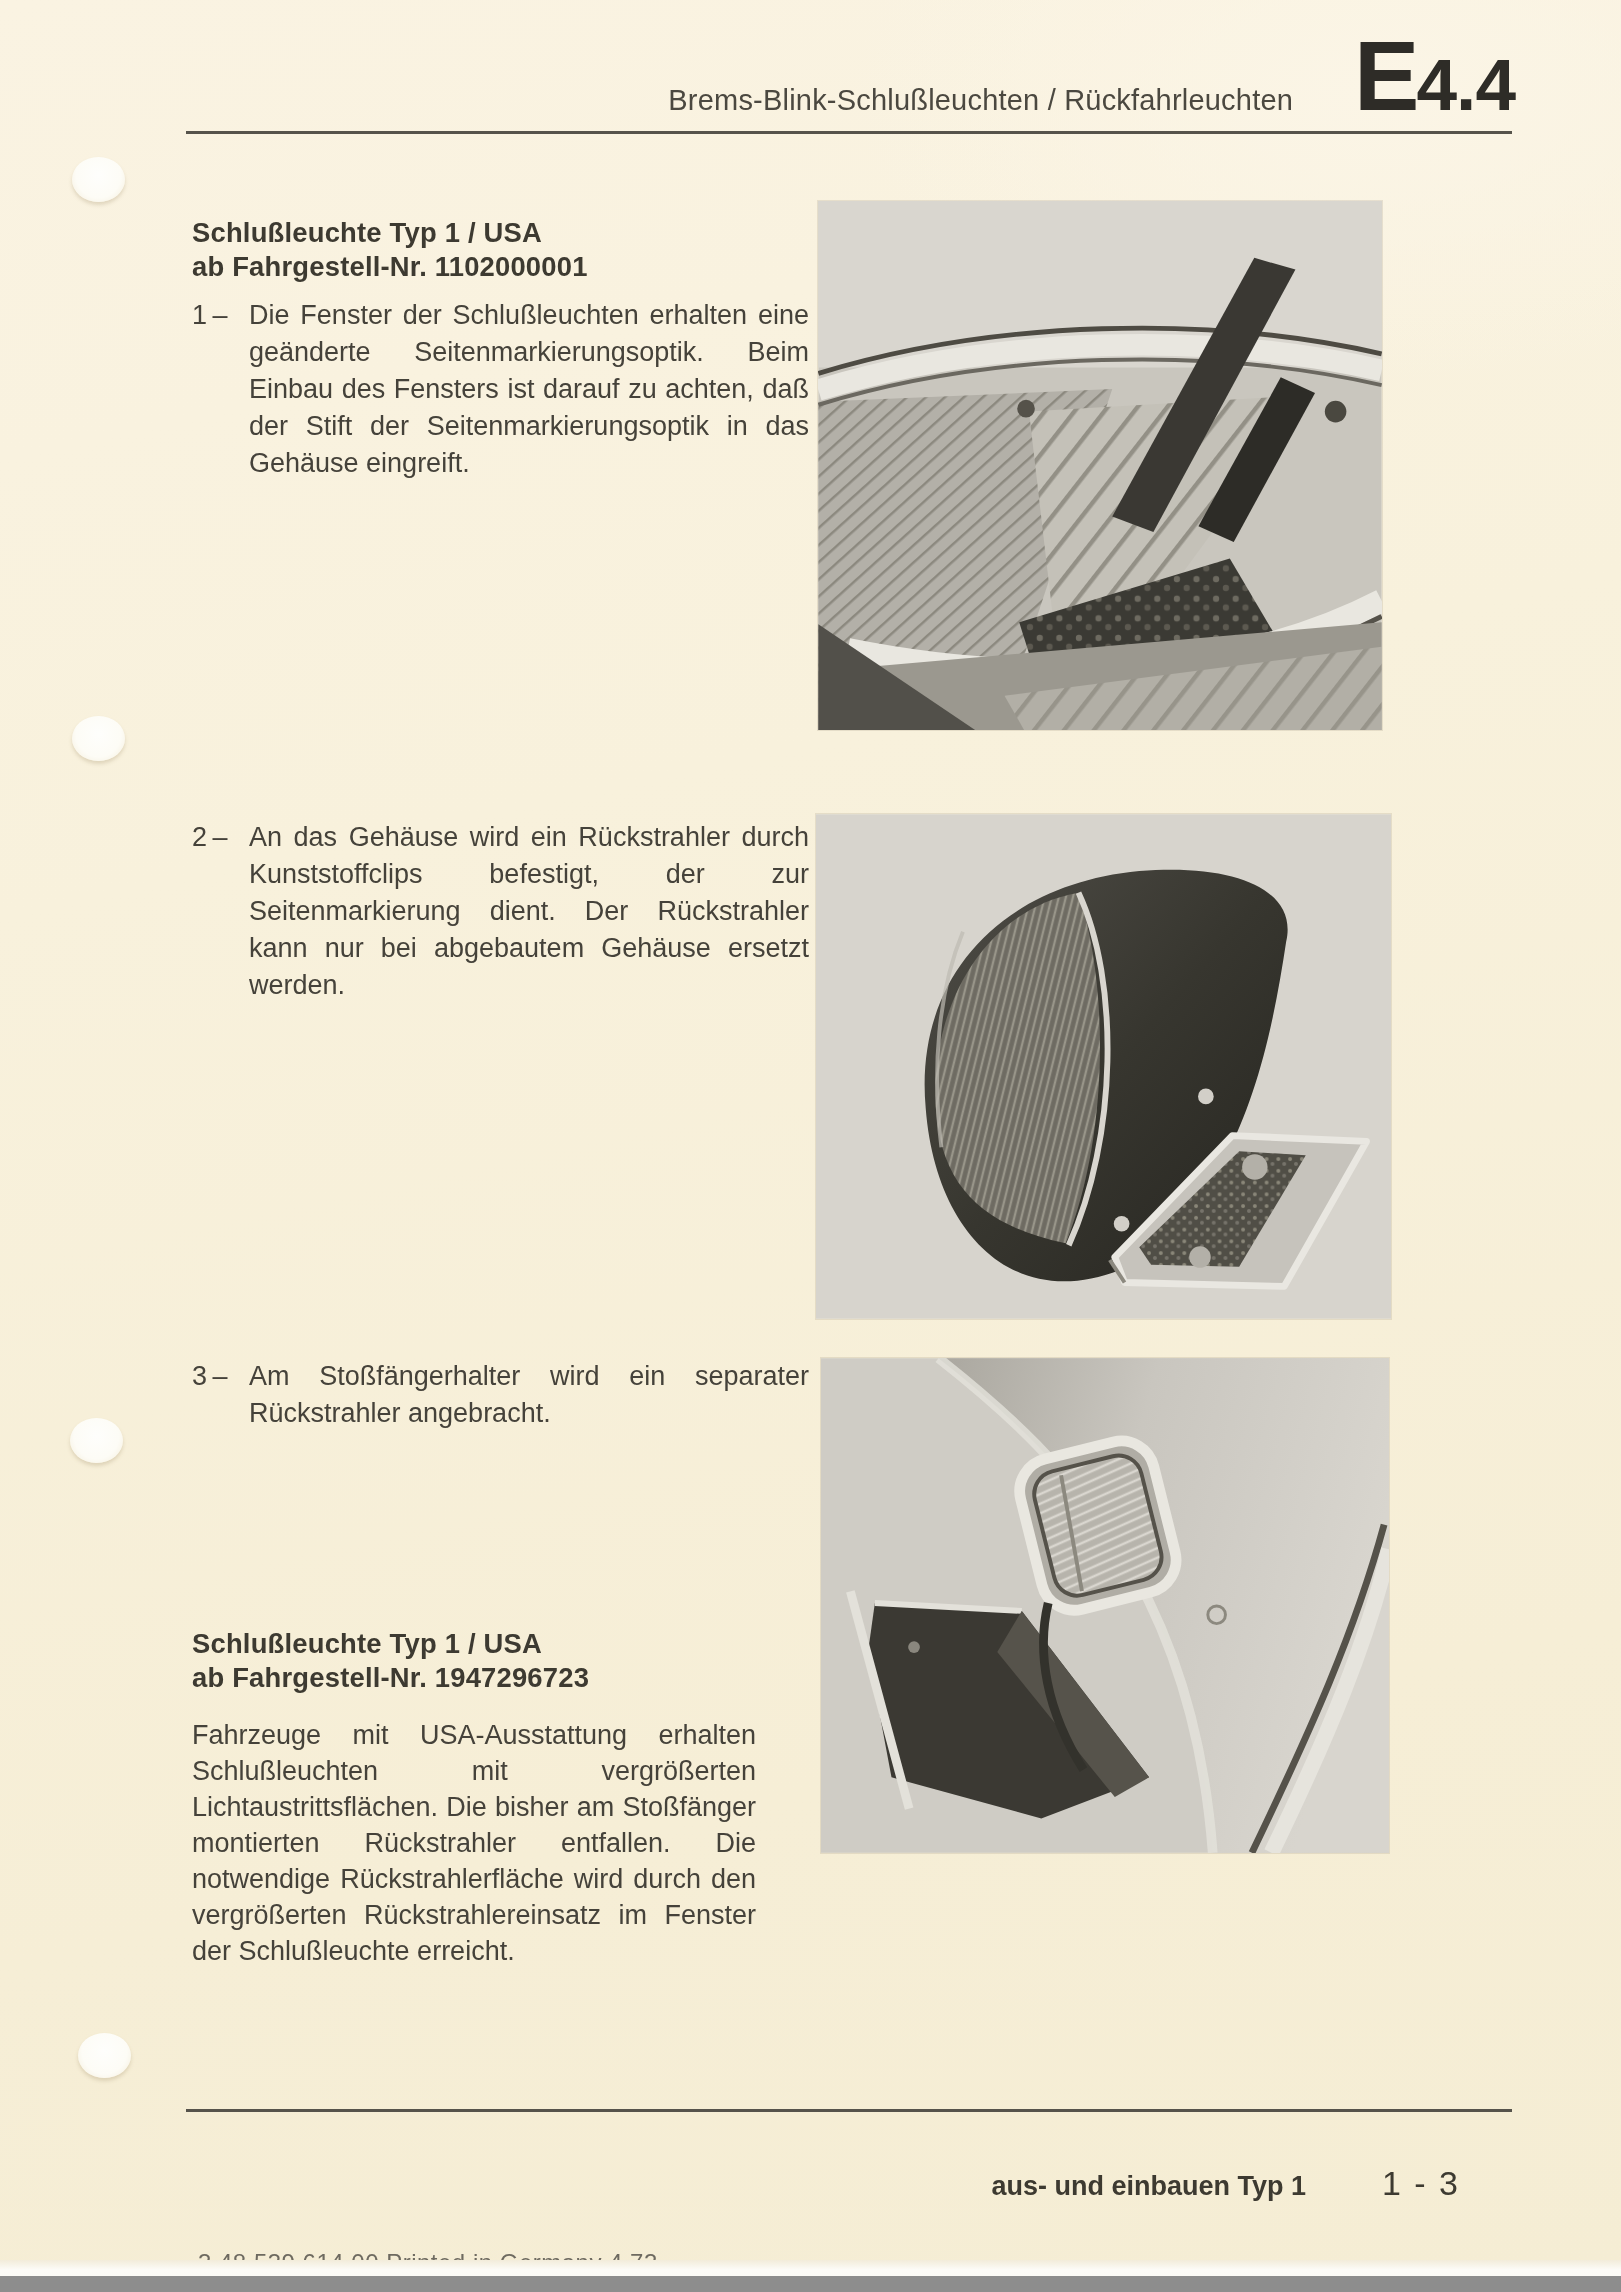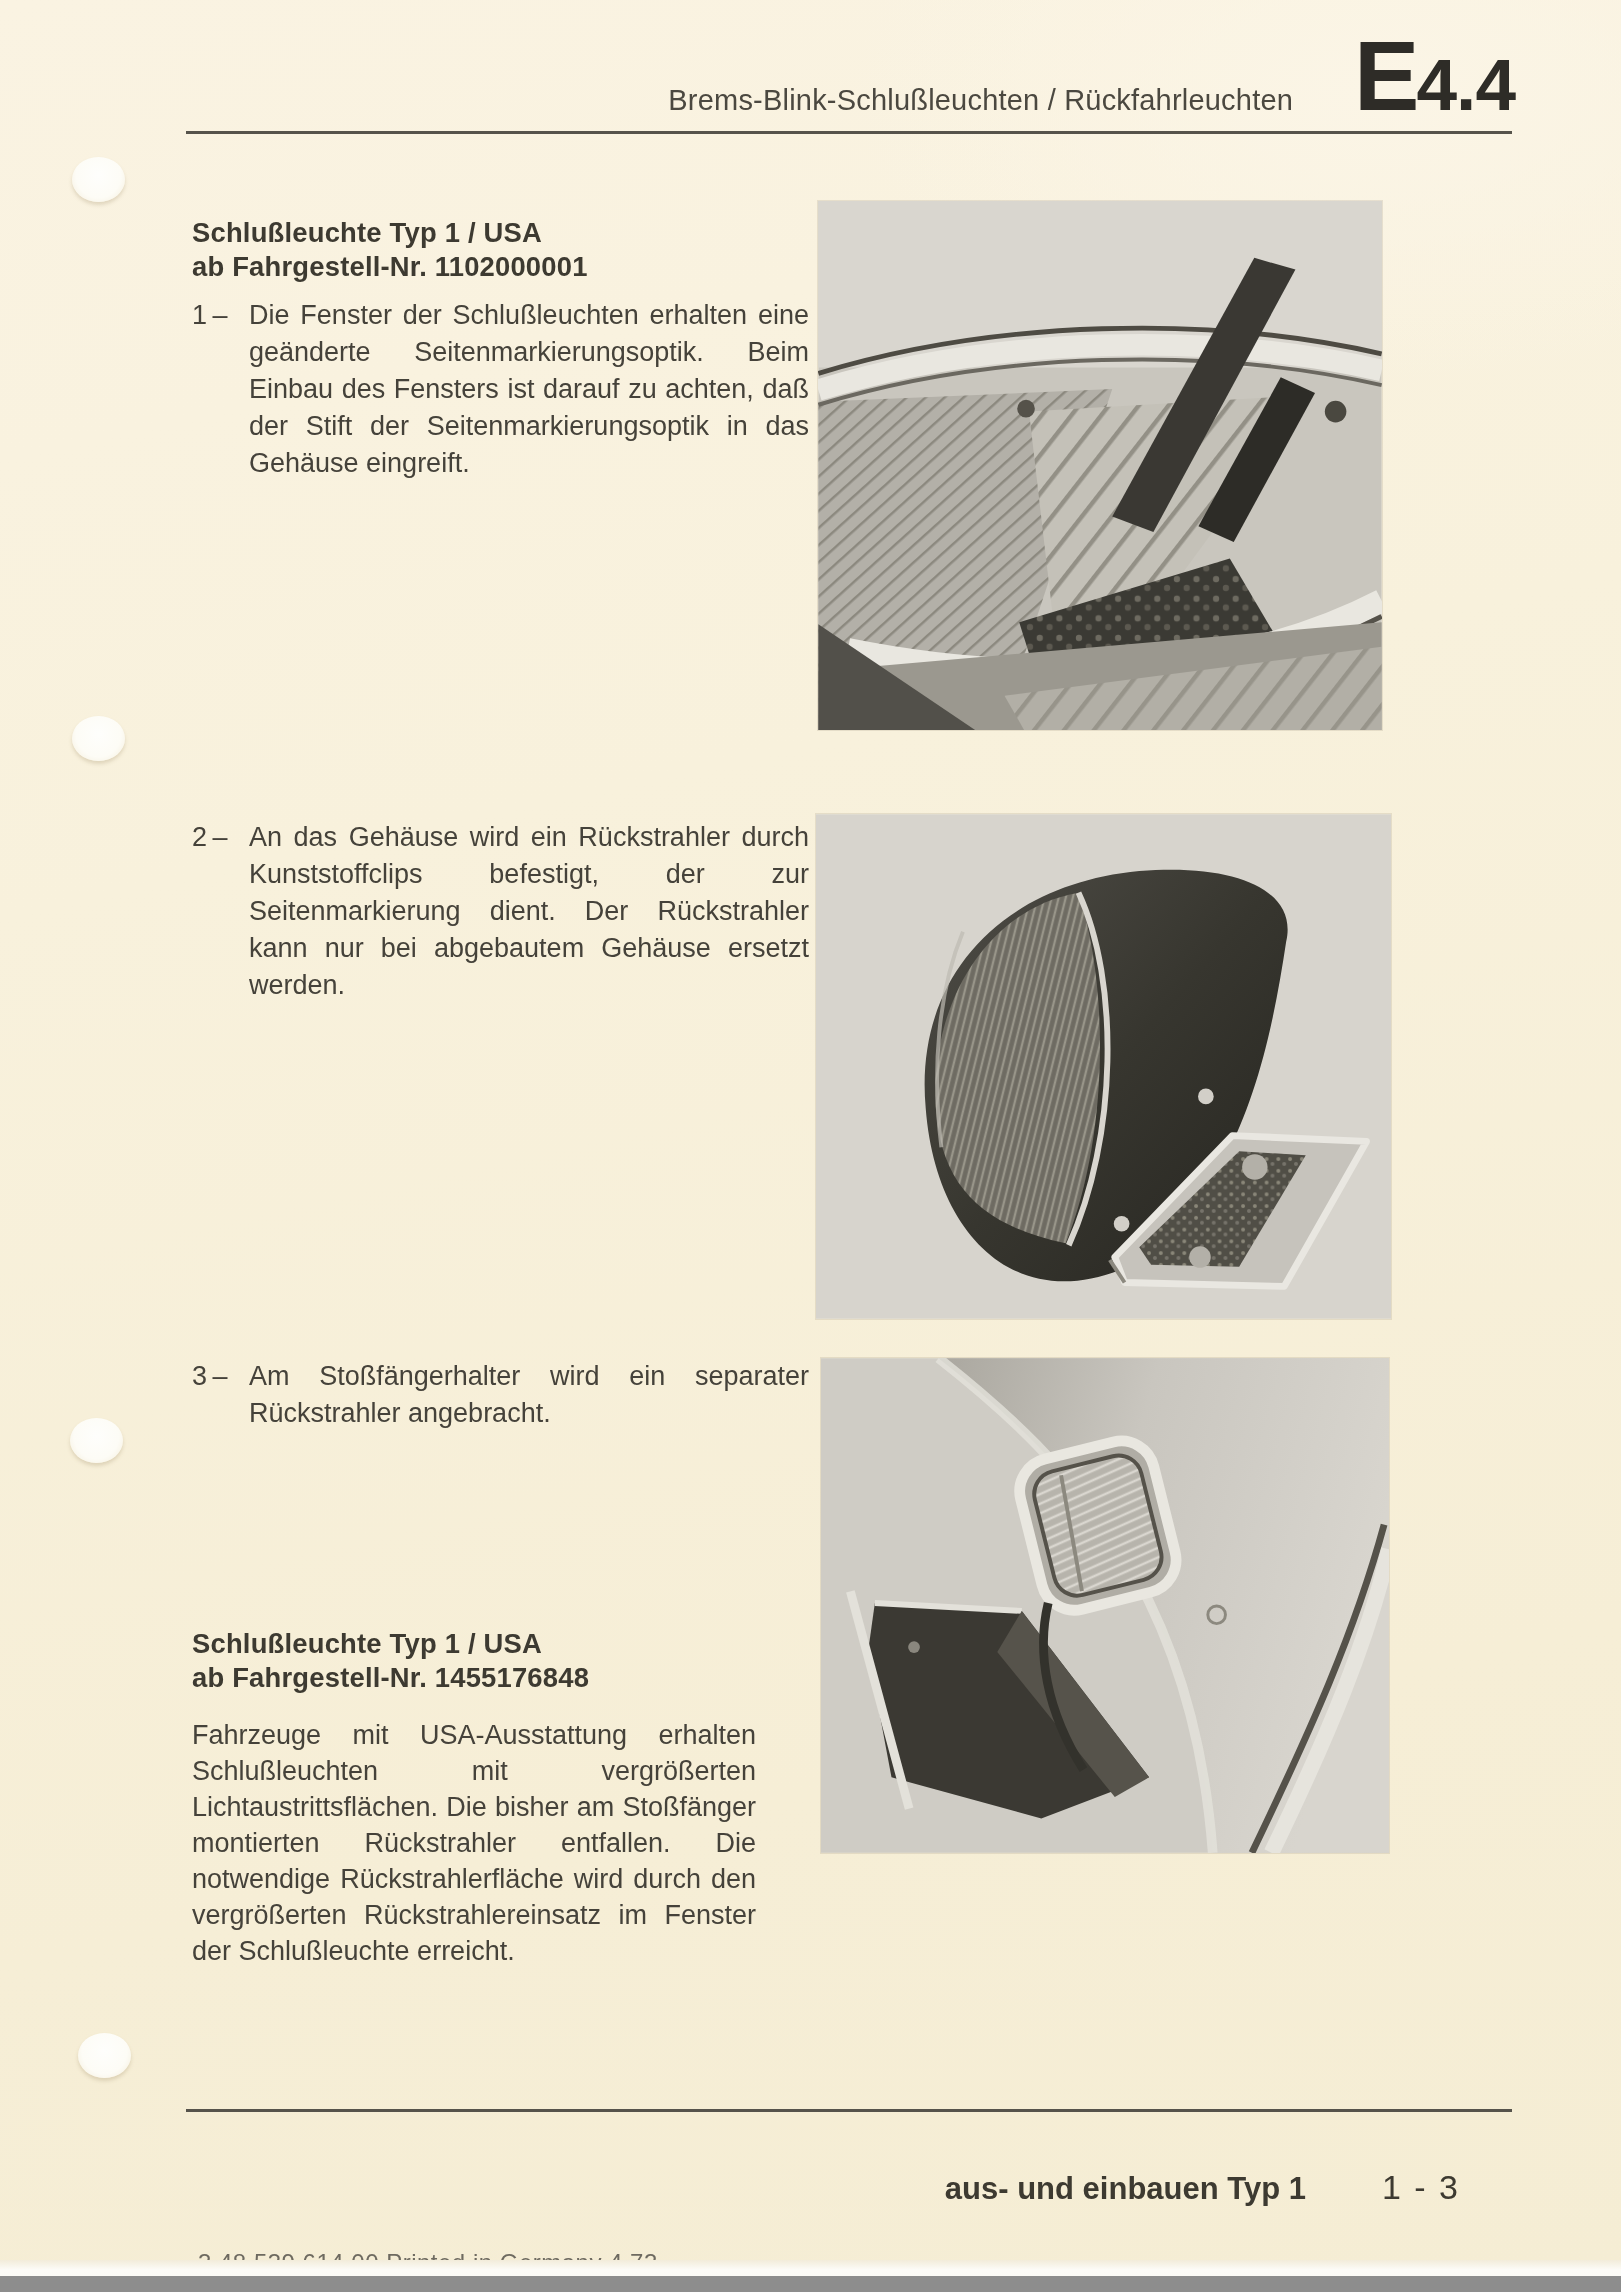--- a/index.html
+++ b/index.html
@@ -48,21 +48,21 @@
     position:absolute;left:192px;width:564px;
     font-size:27px;line-height:36px;text-align:justify;
     hyphens:auto;-webkit-hyphens:auto;
   }
   .photo{position:absolute;box-shadow:0 0 0 1px rgba(120,110,90,.15);}
   .photo svg{display:block;}
   .footer{
     position:absolute;left:186px;top:2137px;width:1274px;
     display:flex;align-items:baseline;justify-content:flex-end;
   }
-  .footer-label{font-size:31px;font-weight:700;color:#3d3a31;padding-right:76px;margin-top:34px;}
+  .footer-label{font-size:27px;font-weight:700;color:#3d3a31;padding-right:76px;margin-top:34px;}
   .footer-page{font-size:34px;font-weight:500;color:#3d3a31;letter-spacing:2px;}
   .imprint{
     position:absolute;left:198px;top:2221px;
     font-size:24px;color:#6e6a60;letter-spacing:0.5px;margin-top:28px;
   }
   .scan-strip{
     position:absolute;left:0;top:2260px;width:1621px;height:32px;
     background:linear-gradient(#f2ecda 0%, #fcfbf7 30%, #fbfaf5 100%);
   }
 </style>
@@ -203,21 +203,21 @@
         <rect x="226" y="106" width="112" height="130" rx="24" fill="url(#refTex)" stroke="#55524a" stroke-width="4"></rect>
         <path d="M258,112 L250,232" stroke="#8c897f" stroke-width="4"></path>
       </g>
       <path d="M232,250 C220,300 230,360 268,420" stroke="#33322c" stroke-width="9" fill="none"></path>
       <circle cx="404" cy="262" r="9" fill="none" stroke="#8c897f" stroke-width="3"></circle>
     </svg>
   </div>
 
   <div class="heading" style="top:1627px;">
     <div>Schlußleuchte Typ 1 / USA</div>
-    <div>ab Fahrgestell-Nr. 1455176848</div>
+    <div>ab Fahrgestell-Nr. 1947296723</div>
   </div>
 
   <div class="para" style="top:1717px;">Fahrzeuge mit USA-Ausstattung erhalten Schlußleuchten mit vergrößerten Lichtaustrittsflächen. Die bisher am Stoßfänger montierten Rückstrahler entfallen. Die notwendige Rückstrahlerfläche wird durch den vergrößerten Rückstrahlereinsatz im Fenster der Schlußleuchte erreicht.</div>
 
   <div class="rule rule-bottom"></div>
   <div class="footer">
     <span class="footer-label">aus- und einbauen Typ 1</span>
     <span class="footer-page">1 - 3</span>
   </div>
   <div class="imprint">3.48.539.614.00  Printed in Germany  4.73</div>

